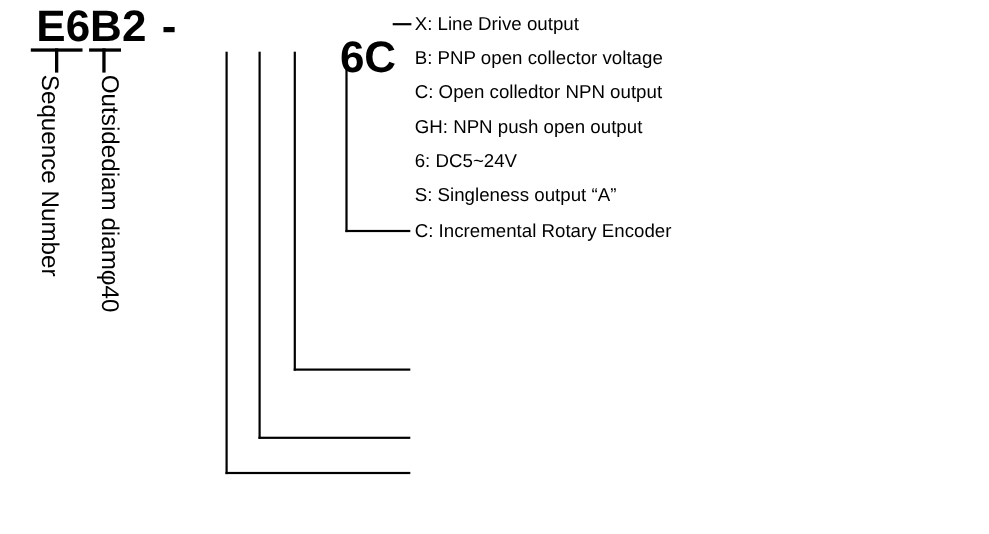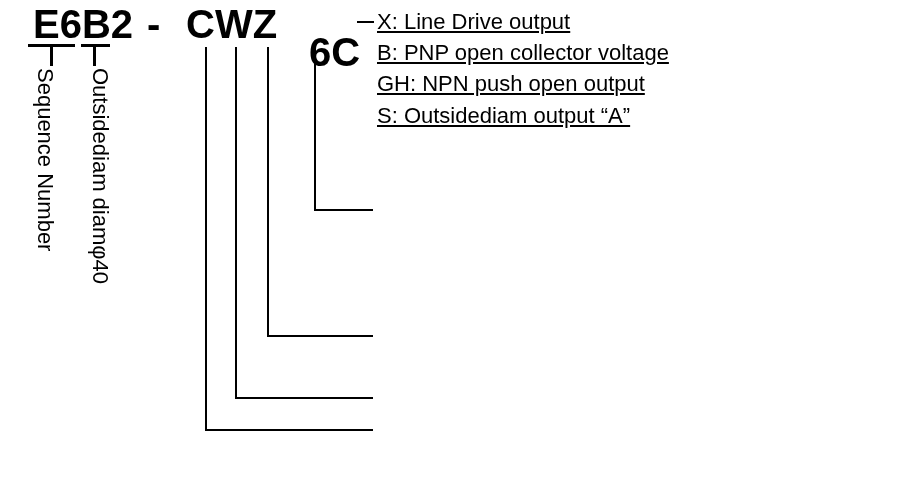--- a/index.html
+++ b/index.html
@@ -66,49 +66,50 @@
   .legend-list {
     position: absolute;
     left: 377px;
     top: 6px;
     width: 510px;
   }
   .legend-row {
     height: 31.35px;
     display: flex;
     align-items: center;
-    font-size: 22px;
+    font-size: 17px;
     white-space: pre;
-    text-decoration: underline;
   }
 </style>
 </head>
 <body>
 
 <div class="stage">
 
   <span class="code-part part-series">E6B2</span>
   <span class="code-part part-dash">-</span>
-  <span class="code-part part-type">CWZ</span>
   <span class="code-part part-suffix">6C</span>
 
   <div class="tbar-h series-underline"></div>
   <div class="tbar-v series-tick"></div>
   <div class="tbar-h diam-underline"></div>
   <div class="tbar-v diam-tick"></div>
 
   <div class="side-label label-sequence">Sequence Number</div>
   <div class="side-label label-diam">Outsidediam diamφ40</div>
 
   <div class="elbow elbow-encoder"></div>
   <div class="elbow elbow-phase"></div>
   <div class="elbow elbow-zero"></div>
   <div class="elbow elbow-voltage"></div>
   <div class="dash-output"></div>
 
   <div class="legend-list">
     <div class="legend-row">X: Line Drive output</div>
     <div class="legend-row">B: PNP open collector voltage</div>
+    <div class="legend-row">C: Open colledtor NPN output</div>
     <div class="legend-row">GH: NPN push open output</div>
-    <div class="legend-row">S: Outsidediam output “A”</div>
+    <div class="legend-row">6: DC5~24V</div>
+    <div class="legend-row">S: Singleness output “A”</div>
+    <div class="legend-row">C: Incremental Rotary Encoder</div>
   </div>
 
 </div>
 
 </body></html>

